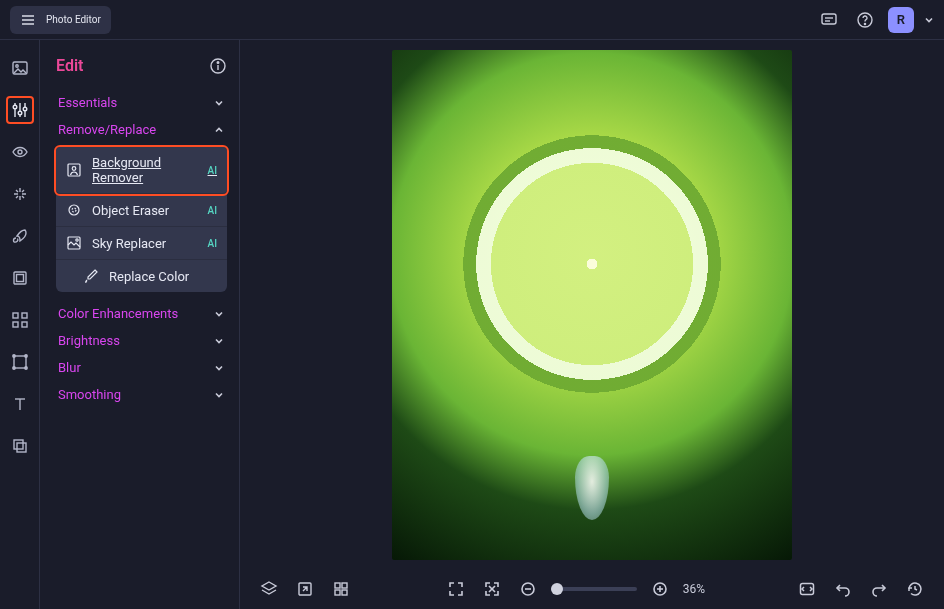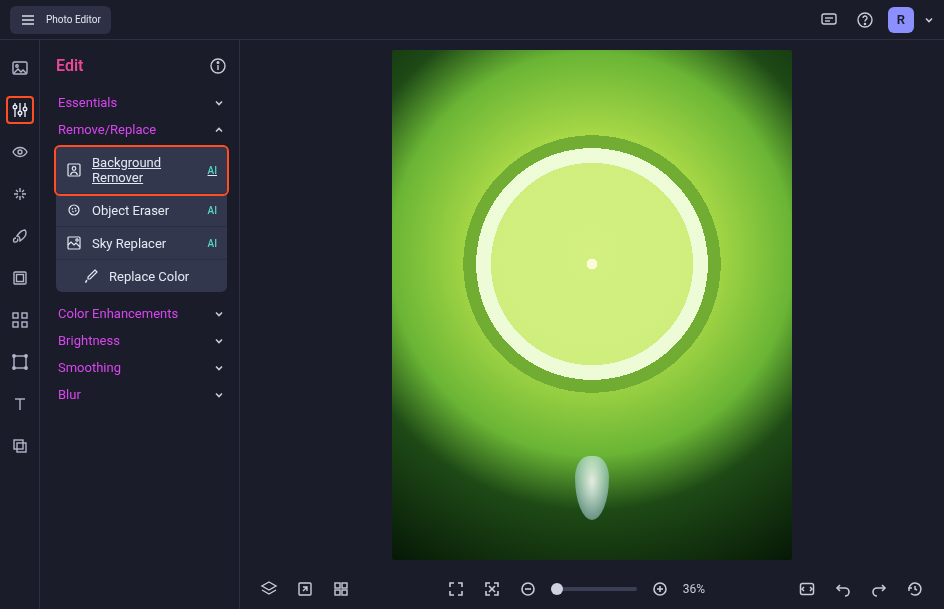--- a/index.html
+++ b/index.html
@@ -423,29 +423,29 @@
   </div>
   <div class="section-row">
     <span>Brightness</span>
     <span class="chev">
         <svg width="12" height="12" viewBox="0 0 12 12" fill="none" stroke="#c9cbd9" stroke-width="1.6">
           <polyline points="3,4.5 6,7.5 9,4.5"></polyline>
         </svg>
       </span>
   </div>
   <div class="section-row">
-    <span>Smoothing</span>
+    <span>Blur</span>
     <span class="chev">
         <svg width="12" height="12" viewBox="0 0 12 12" fill="none" stroke="#c9cbd9" stroke-width="1.6">
           <polyline points="3,4.5 6,7.5 9,4.5"></polyline>
         </svg>
       </span>
   </div>
   <div class="section-row">
-    <span>Blur</span>
+    <span>Smoothing</span>
     <span class="chev">
         <svg width="12" height="12" viewBox="0 0 12 12" fill="none" stroke="#c9cbd9" stroke-width="1.6">
           <polyline points="3,4.5 6,7.5 9,4.5"></polyline>
         </svg>
       </span>
   </div>
 </div>
 
 <div class="canvas-wrap">
   <div class="image-placeholder" aria-label="Halved lime with water droplet on dark green background"></div>

